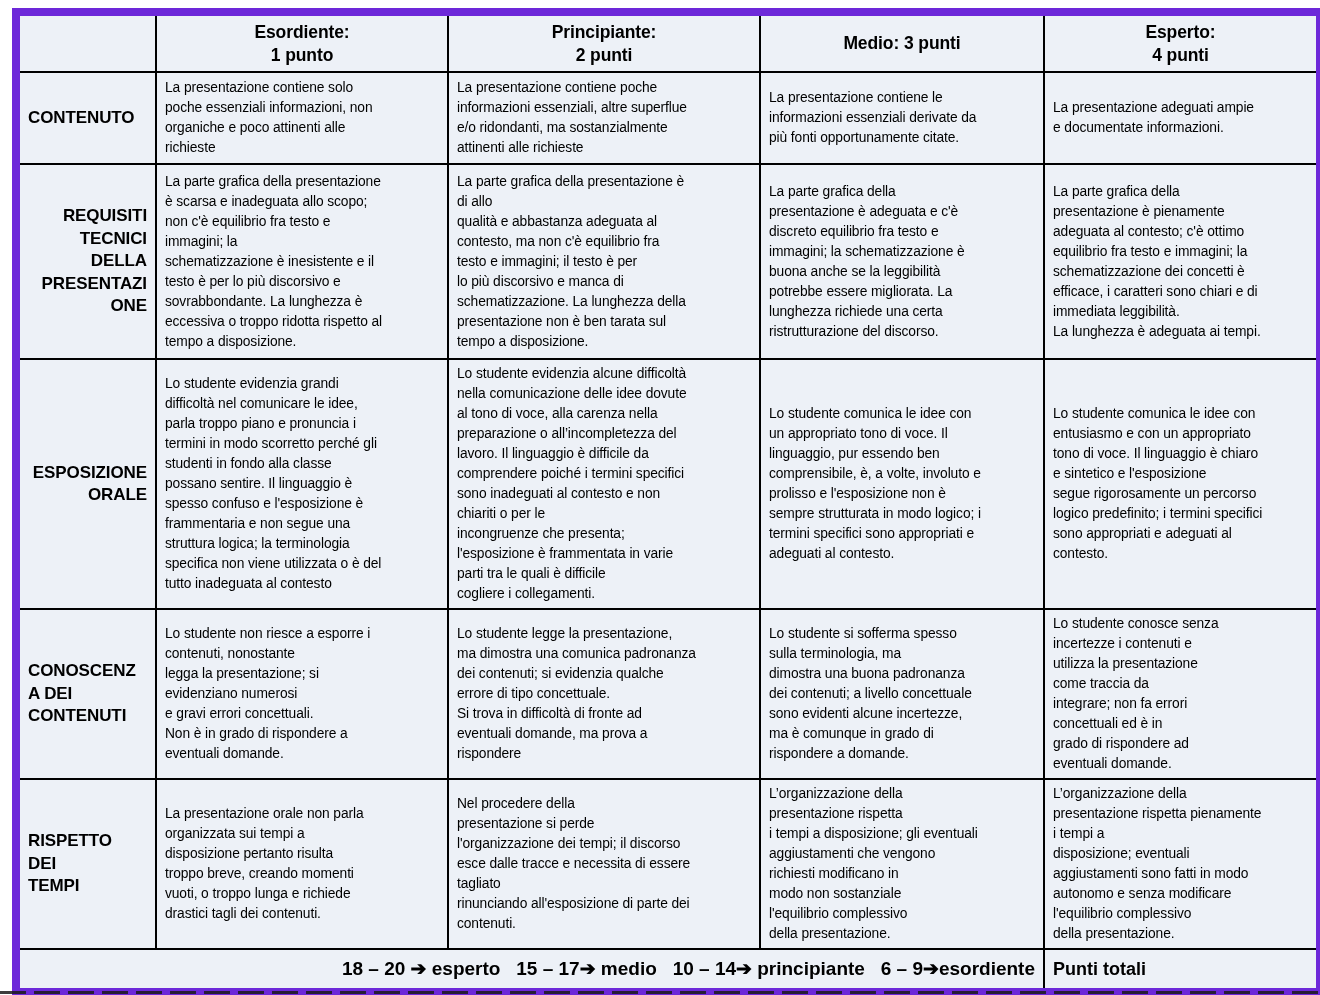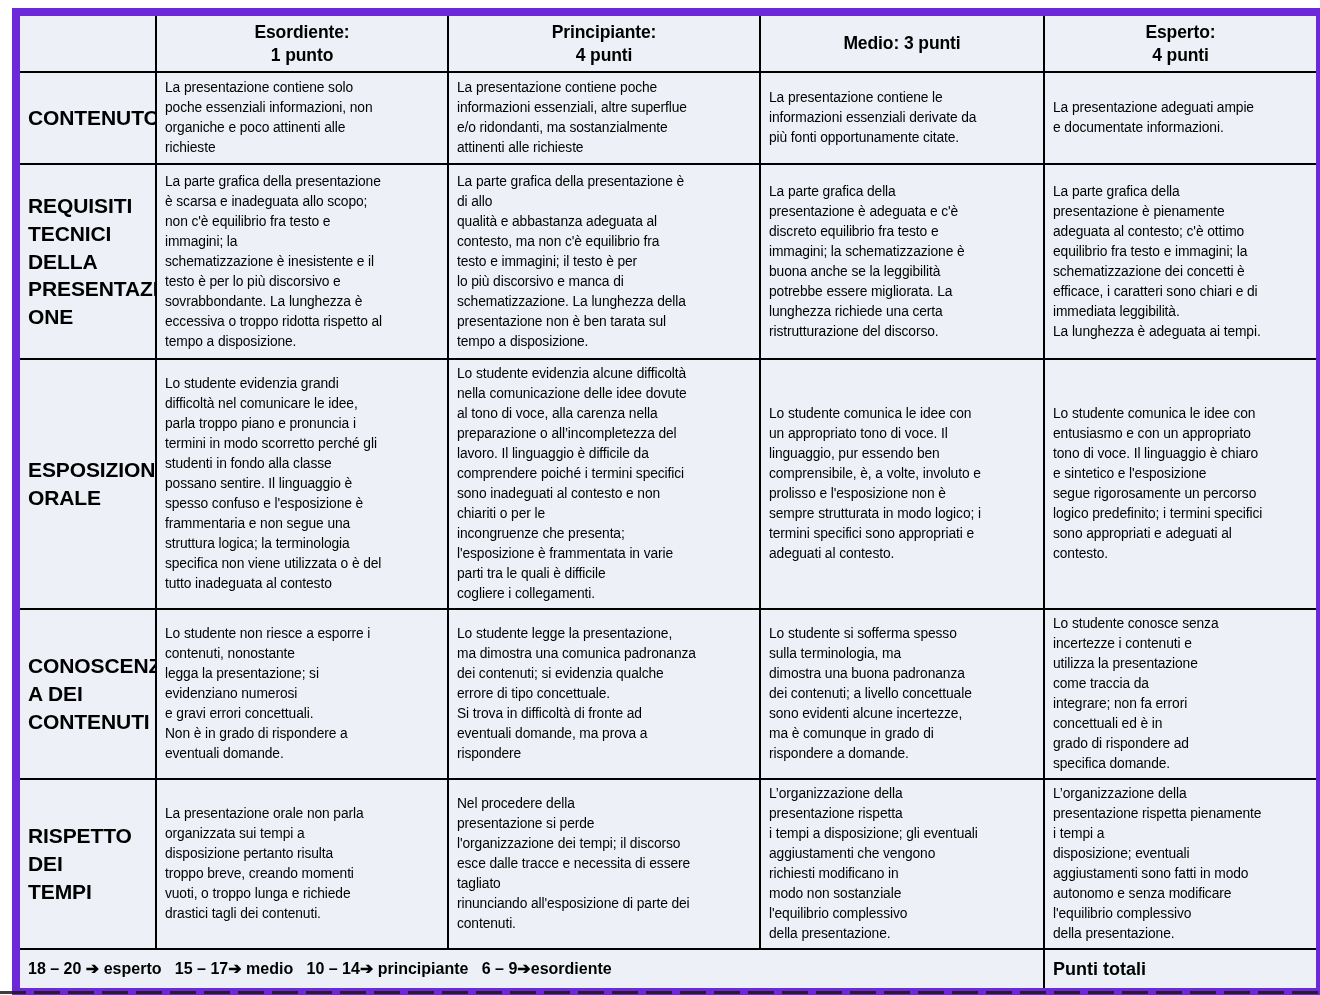--- a/index.html
+++ b/index.html
@@ -23,26 +23,26 @@
     font-size:13.8px;
     line-height:1.45;
     letter-spacing:-0.1px;
     text-align:left;
     overflow:hidden;
   }
   th.col-head{
     font-size:17.5px;font-weight:bold;text-align:center;line-height:1.3;
   }
   td.row-label{
-    font-weight:bold;font-size:21px;line-height:1.32;
-  }
-  tr.r-requisiti td.row-label, tr.r-esposizione td.row-label{text-align:left;}
+    font-weight:bold;font-size:17px;line-height:1.32;
+  }
+  tr.r-requisiti td.row-label, tr.r-esposizione td.row-label{text-align:right;}
   tr.r-contenuto td.row-label, tr.r-conoscenza td.row-label, tr.r-rispetto td.row-label{text-align:left;}
   td.legend{
-    font-weight:bold;font-size:16px;text-align:left;
+    font-weight:bold;font-size:19px;text-align:right;
     white-space:pre-wrap;letter-spacing:0;
   }
   td.total{
     font-weight:bold;font-size:18px;text-align:left;letter-spacing:0;
   }
   .page-break-line{
     position:absolute;left:0;bottom:1px;width:100%;height:3px;
     background:repeating-linear-gradient(90deg,#1a1a1a 0 26px,transparent 26px 34px);
     opacity:.85;
   }
@@ -58,21 +58,21 @@
       <col style="width:312px">
       <col style="width:284px">
       <col style="width:276px">
     </colgroup>
     <tbody>
         <tr style="height:60px">
       <th class="col-head"></th>
       <th class="col-head">Esordiente:
 1 punto</th>
       <th class="col-head">Principiante:
-4 punti</th>
+2 punti</th>
       <th class="col-head">Medio: 3 punti</th>
       <th class="col-head">Esperto:
 4 punti</th>
     </tr>
 
     <tr class="r-contenuto" style="height:92px">
       <td class="row-label">CONTENUTO</td>
       <td>La presentazione contiene solo
 poche essenziali informazioni, non
 organiche e poco attinenti alle
@@ -199,21 +199,21 @@
 sono evidenti alcune incertezze,
 ma è comunque in grado di
 rispondere a domande.</td>
       <td>Lo studente conosce senza
 incertezze i contenuti e
 utilizza la presentazione
 come traccia da
 integrare; non fa errori
 concettuali ed è in
 grado di rispondere ad
-specifica domande.</td>
+eventuali domande.</td>
     </tr>
 
     <tr class="r-rispetto" style="height:170px">
       <td class="row-label">RISPETTO
 DEI
 TEMPI</td>
       <td>La presentazione orale non parla
 organizzata sui tempi a
 disposizione pertanto risulta
 troppo breve, creando momenti

